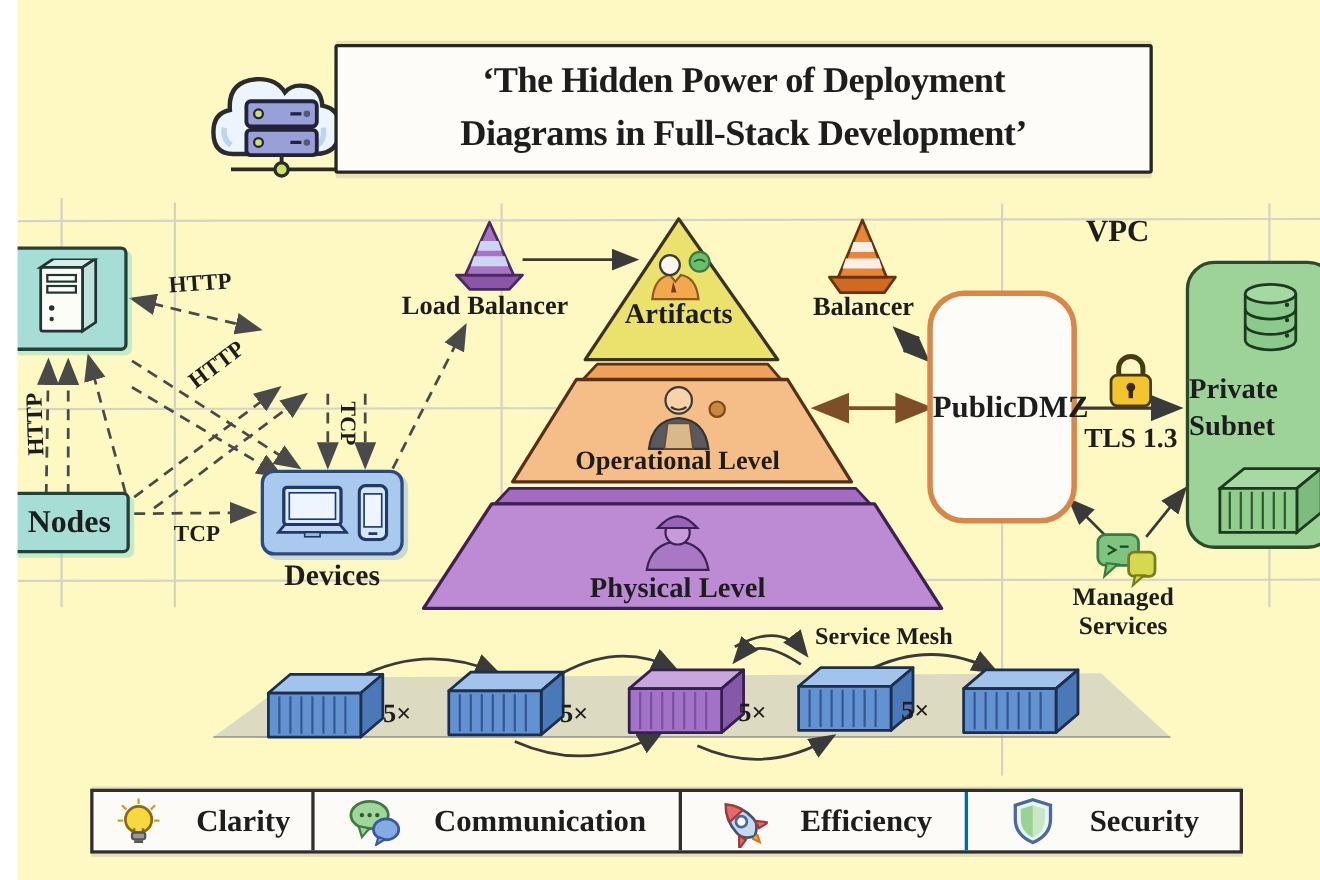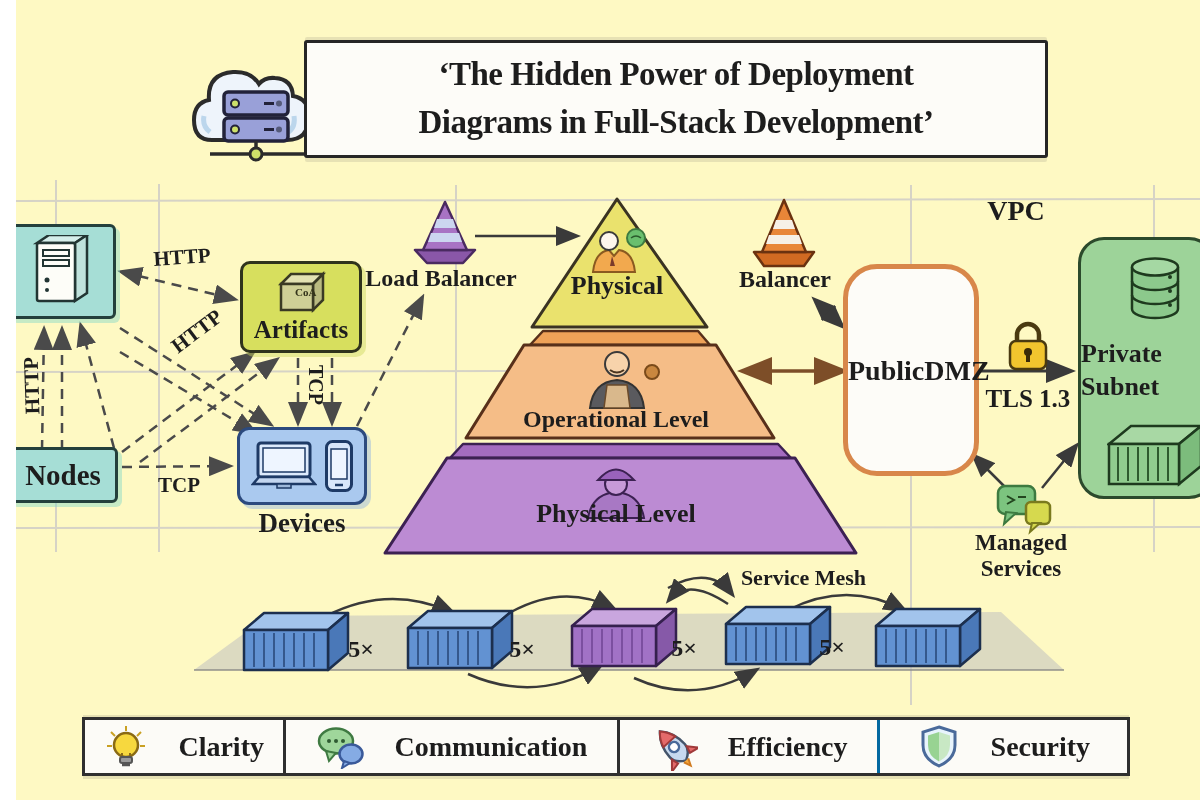--- a/index.html
+++ b/index.html
@@ -286,29 +286,20 @@
       <rect x="12" y="25" width="26" height="6" fill="none" stroke="#223533" stroke-width="2"></rect>
       <circle cx="16" cy="45" r="2.5" fill="#223533"></circle>
       <circle cx="16" cy="55" r="2" fill="#223533"></circle>
     </svg>
   </div>
 
   <div class="box tealbox nodesbox">
     <span>Nodes</span>
   </div>
 
-  <div class="box artifactsbox">
-    <svg width="52" height="44" viewBox="0 0 52 44" style="margin-top:6px">
-      <polygon points="6,14 16,4 48,4 38,14" fill="#e3e2b2" stroke="#3a3a24" stroke-width="2.5"></polygon>
-      <polygon points="38,14 48,4 48,30 38,40" fill="#b9ba80" stroke="#3a3a24" stroke-width="2.5"></polygon>
-      <rect x="6" y="14" width="32" height="26" fill="#cfd096" stroke="#3a3a24" stroke-width="2.5"></rect>
-    </svg>
-    <span class="coa">CoA</span>
-    <div class="cap">Artifacts</div>
-  </div>
 
   <div class="box devicesbox">
     <svg width="66" height="52" viewBox="0 0 66 52">
       <rect x="7" y="3" width="52" height="34" rx="3" fill="#ddeafc" stroke="#1e3a66" stroke-width="3"></rect>
       <rect x="12" y="8" width="42" height="24" fill="#eef5ff" stroke="#1e3a66" stroke-width="1.5"></rect>
       <polygon points="2,44 64,44 58,37 8,37" fill="#c3d6f0" stroke="#1e3a66" stroke-width="2.5"></polygon>
       <rect x="26" y="44" width="14" height="4" fill="#9db8da" stroke="#1e3a66" stroke-width="1.5"></rect>
     </svg>
     <svg width="28" height="52" viewBox="0 0 28 52">
       <rect x="1.5" y="1.5" width="25" height="49" rx="6" fill="#d8e6fa" stroke="#1e3a66" stroke-width="3"></rect>
@@ -318,24 +309,24 @@
   </div>
   <div class="lbl" style="left:221px;top:509px;width:130px;font-size:27px;">Devices</div>
 
   <div class="lbl" style="left:134px;top:246px;width:64px;font-size:21px;transform:rotate(-4deg);">HTTP</div>
   <div class="lbl" style="left:148px;top:320px;width:66px;font-size:21px;transform:rotate(-37deg);">HTTP</div>
   <div class="lbl" style="left:-14px;top:374px;width:60px;font-size:21px;transform:rotate(-92deg);">HTTP</div>
   <div class="lbl" style="left:132px;top:474px;width:62px;font-size:21px;">TCP</div>
   <div class="lbl" style="left:272px;top:374px;width:56px;font-size:20px;transform:rotate(90deg);">TCP</div>
 
   <div class="lbl" style="left:520px;top:270px;width:162px;font-size:26px;line-height:1.2;">
-    <div>Physical</div>
+    <div>Artifacts</div>
   </div>
   <div class="lbl" style="left:450px;top:406px;width:300px;font-size:24px;">Operational Level</div>
-  <div class="lbl" style="left:430px;top:500px;width:340px;font-size:26px;">Physical Level</div>
+  <div class="lbl" style="left:430px;top:521px;width:340px;font-size:26px;">Physical Level</div>
 
   <div class="lbl" style="left:330px;top:265px;width:190px;font-size:24px;">Load Balancer</div>
   <div class="lbl" style="left:713px;top:266px;width:112px;font-size:24px;">Balancer</div>
 
   <div class="lbl" style="left:965px;top:196px;width:70px;font-size:28px;">VPC</div>
 
   <div class="box dmzbox">
     <div style="height:96px"></div>
     <div class="t">Public</div>
     <div class="t">DMZ</div>

